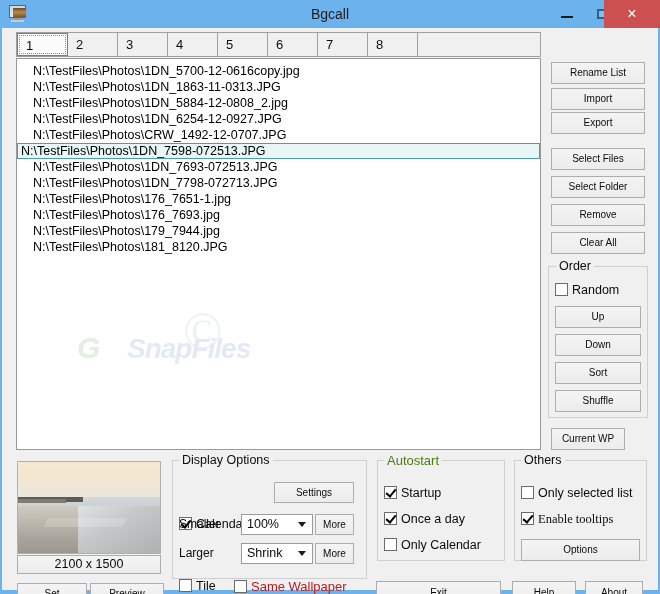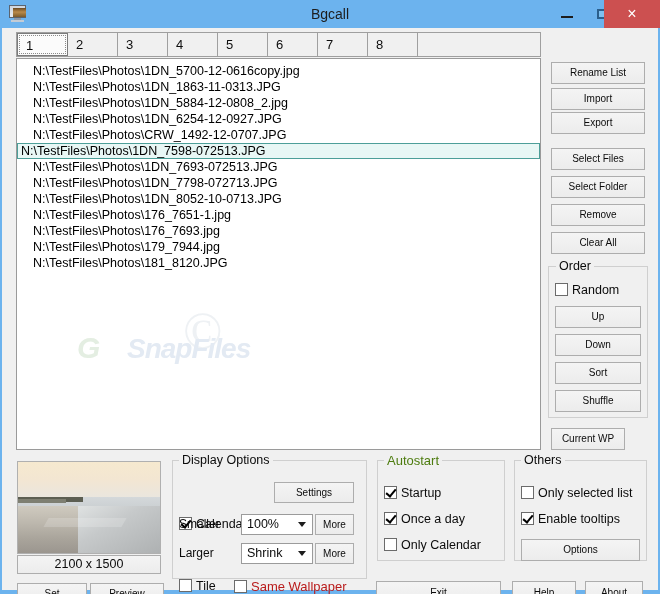--- a/index.html
+++ b/index.html
@@ -348,21 +348,21 @@
     width: 133px; height: 101px;
     border: 1px solid #cfcfcf;
     box-sizing: border-box;
   }
   #grp-others-title {
     position: absolute; left: 519px; top: 425px;
     background: #F0F0F0; padding: 0 3px;
     font-size: 12.5px; color: #0b0b0b;
   }
   #cb-onlysel { position: absolute; left: 519px; top: 458px; font-size: 12.5px; color: #0b0b0b; }
-  #cb-tooltips { position: absolute; left: 519px; top: 484px; font-size: 12.5px; color: #0b0b0b; }
+  #cb-tooltips { position: absolute; left: 519px; top: 484px; font-size: 12.5px; color: #0b0b0b; font-family: Liberation Serif, serif; }
   #b-options { left: 519px; top: 511px; width: 119px; height: 22px; line-height: 20px; }
 
   
   #b-exit { left: 374px; top: 553px; width: 125px; height: 24px; line-height: 22px; }
   #b-help { left: 510px; top: 553px; width: 64px; height: 24px; line-height: 22px; }
   #b-about { left: 583px; top: 553px; width: 58px; height: 24px; line-height: 22px; }
 </style>
 </head>
 <body>
 
@@ -408,21 +408,20 @@
       </div>
       <div id="list-inner">
           <div class="lirow">N:\TestFiles\Photos\1DN_5700-12-0616copy.jpg</div>
           <div class="lirow">N:\TestFiles\Photos\1DN_1863-11-0313.JPG</div>
           <div class="lirow">N:\TestFiles\Photos\1DN_5884-12-0808_2.jpg</div>
           <div class="lirow">N:\TestFiles\Photos\1DN_6254-12-0927.JPG</div>
           <div class="lirow">N:\TestFiles\Photos\CRW_1492-12-0707.JPG</div>
           <div class="lirow sel">N:\TestFiles\Photos\1DN_7598-072513.JPG</div>
           <div class="lirow">N:\TestFiles\Photos\1DN_7693-072513.JPG</div>
           <div class="lirow">N:\TestFiles\Photos\1DN_7798-072713.JPG</div>
-          <div class="lirow">N:\TestFiles\Photos\1DN_8052-10-0713.JPG</div>
           <div class="lirow">N:\TestFiles\Photos\176_7651-1.jpg</div>
           <div class="lirow">N:\TestFiles\Photos\176_7693.jpg</div>
           <div class="lirow">N:\TestFiles\Photos\179_7944.jpg</div>
           <div class="lirow">N:\TestFiles\Photos\181_8120.JPG</div>
         </div>
     </div>
 
     <div class="btn rbtn" id="b-rename">Rename List</div>
     <div class="btn rbtn" id="b-import">Import</div>
     <div class="btn rbtn" id="b-export">Export</div>

